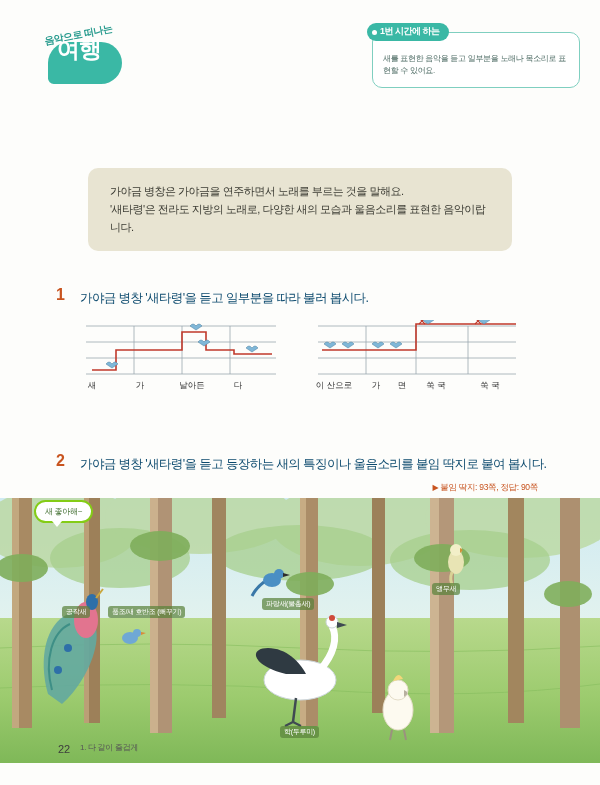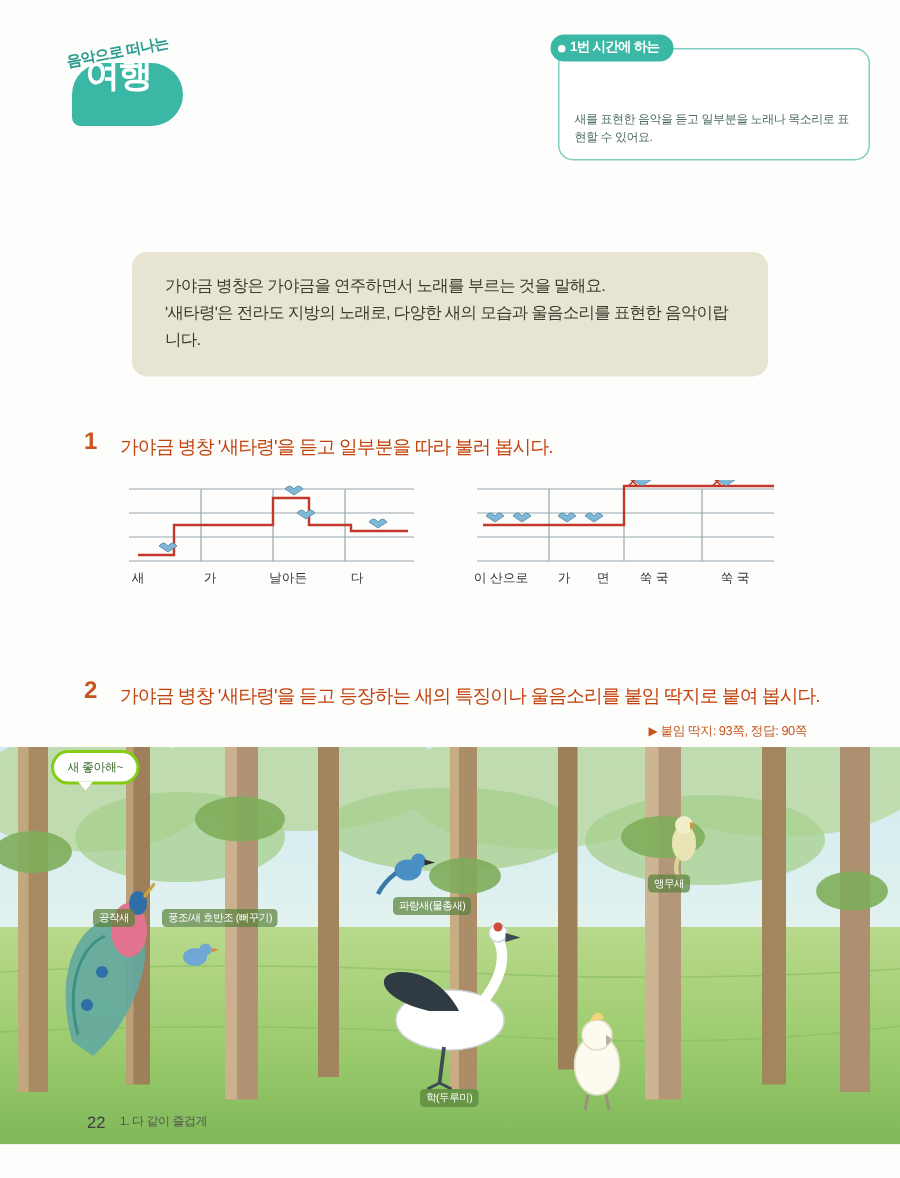--- a/index.html
+++ b/index.html
@@ -113,21 +113,20 @@
     width: 5px;
     height: 5px;
     background: #ffffff;
     border-radius: 50%;
   }
   .objective-text {
     font-size: 8px;
     line-height: 1.5;
     color: #4d6b64;
     letter-spacing: -0.3px;
-    margin-top: 21px;
   }
 
   
   .intro {
     position: absolute;
     left: 88px;
     top: 168px;
     width: 424px;
     background: #e8e4d2;
     border-radius: 10px;
@@ -156,21 +155,21 @@
     font-weight: bold;
     color: #c8541f;
   }
   .activity-text {
     position: absolute;
     left: 24px;
     top: 2px;
     width: 470px;
     font-size: 12.5px;
     line-height: 1.6;
-    color: #c2410c;
+    color: #0c4a6e;
     letter-spacing: -0.6px;
   }
   #activity-1 { top: 286px; }
   #activity-2 { top: 452px; }
 
   .ref-note {
     position: absolute;
     right: 18px;
     top: 30px;
     font-size: 8.5px;

